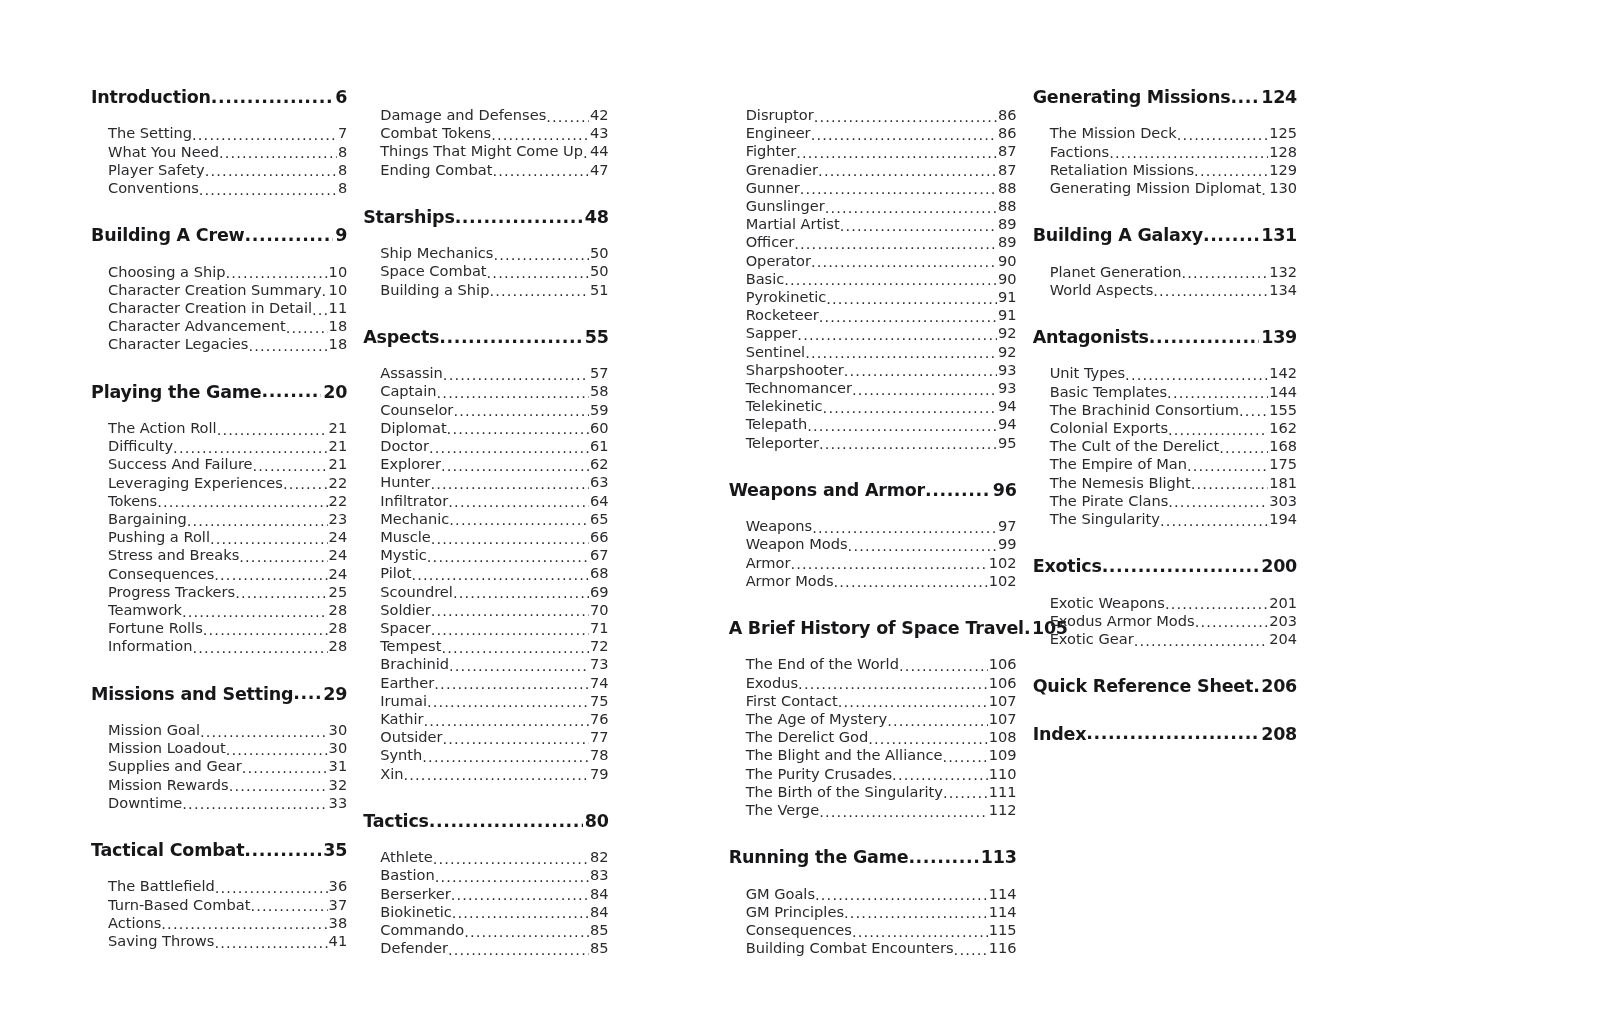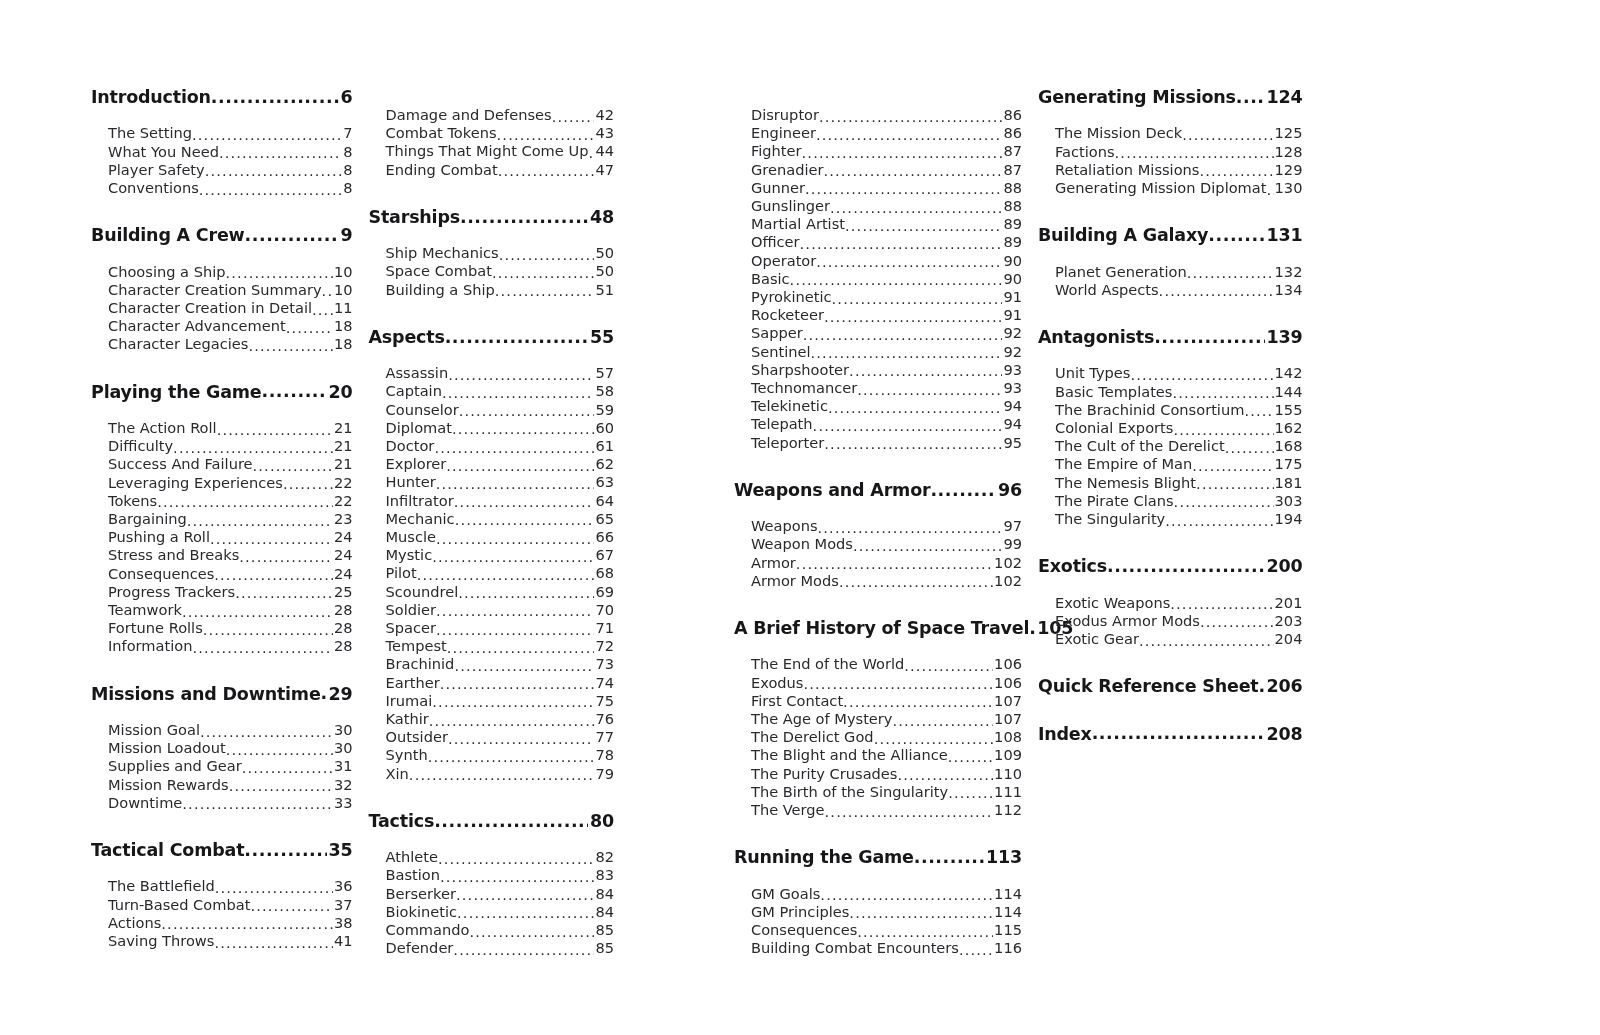--- a/index.html
+++ b/index.html
@@ -218,21 +218,21 @@
           <span class="t-title">Fortune Rolls</span>
           <span class="leader"></span>
           <span class="t-page">28</span>
         </div>
         <div class="entry">
           <span class="t-title">Information</span>
           <span class="leader"></span>
           <span class="t-page">28</span>
         </div>
         <div class="chapter">
-          <span class="t-title">Missions and Downtime</span>
+          <span class="t-title">Missions and Setting</span>
           <span class="leader"></span>
           <span class="t-page">29</span>
         </div>
         <div class="entry group-gap">
           <span class="t-title">Mission Goal</span>
           <span class="leader"></span>
           <span class="t-page">30</span>
         </div>
         <div class="entry">
           <span class="t-title">Mission Loadout</span>

